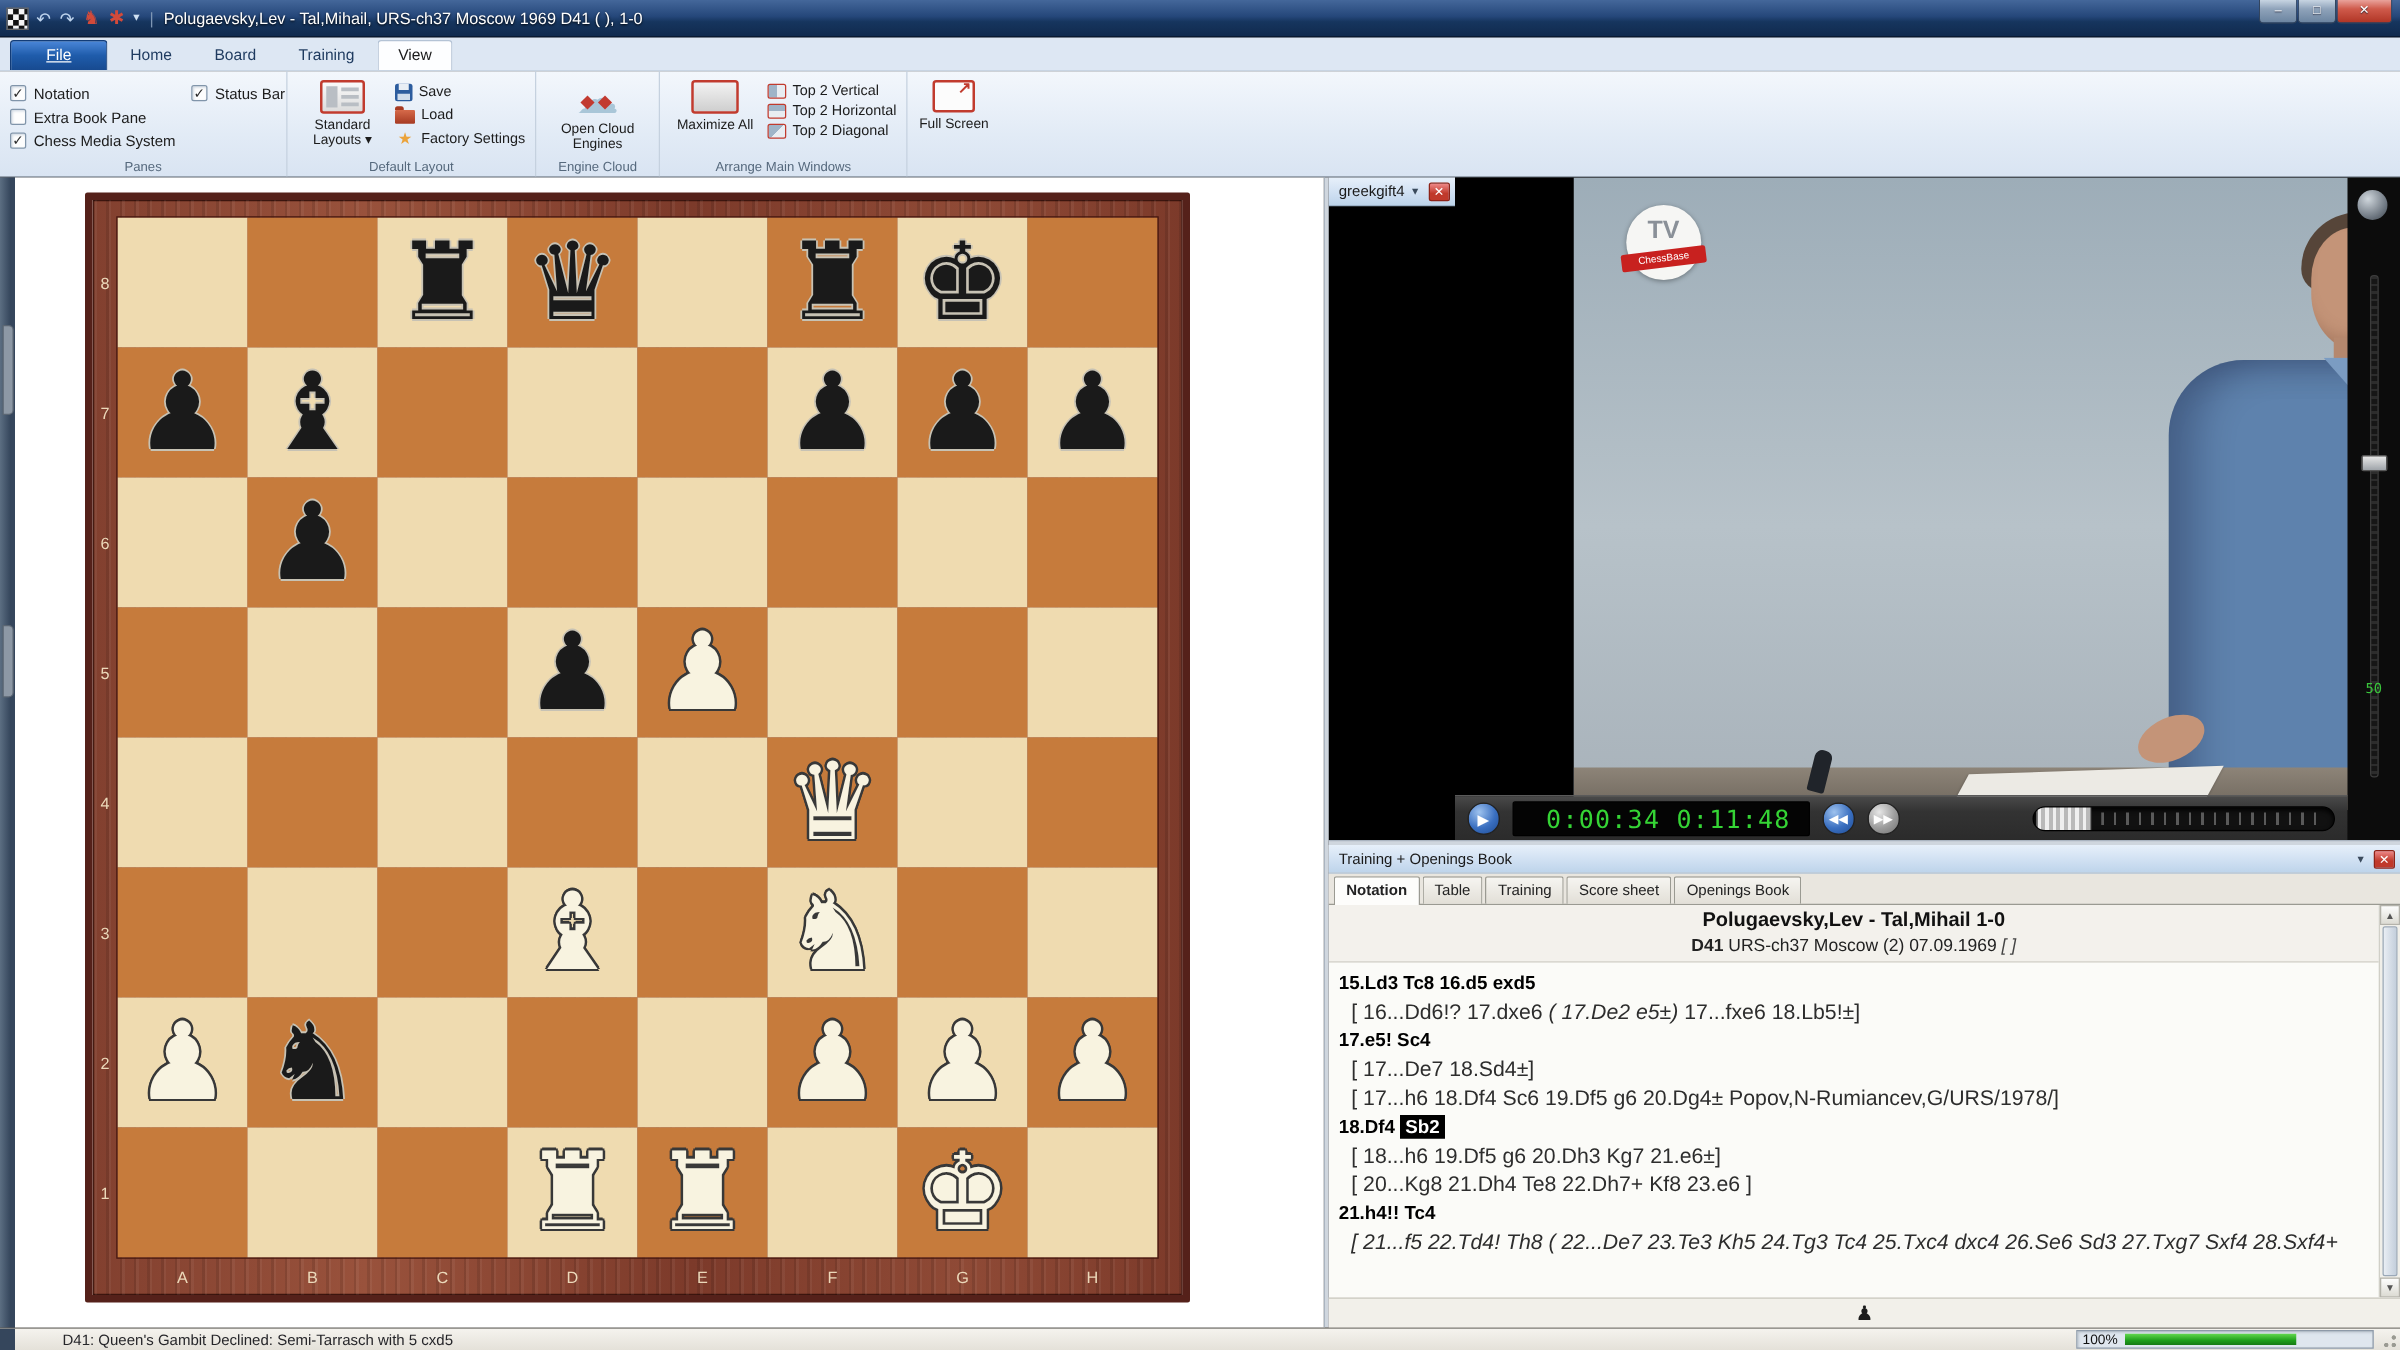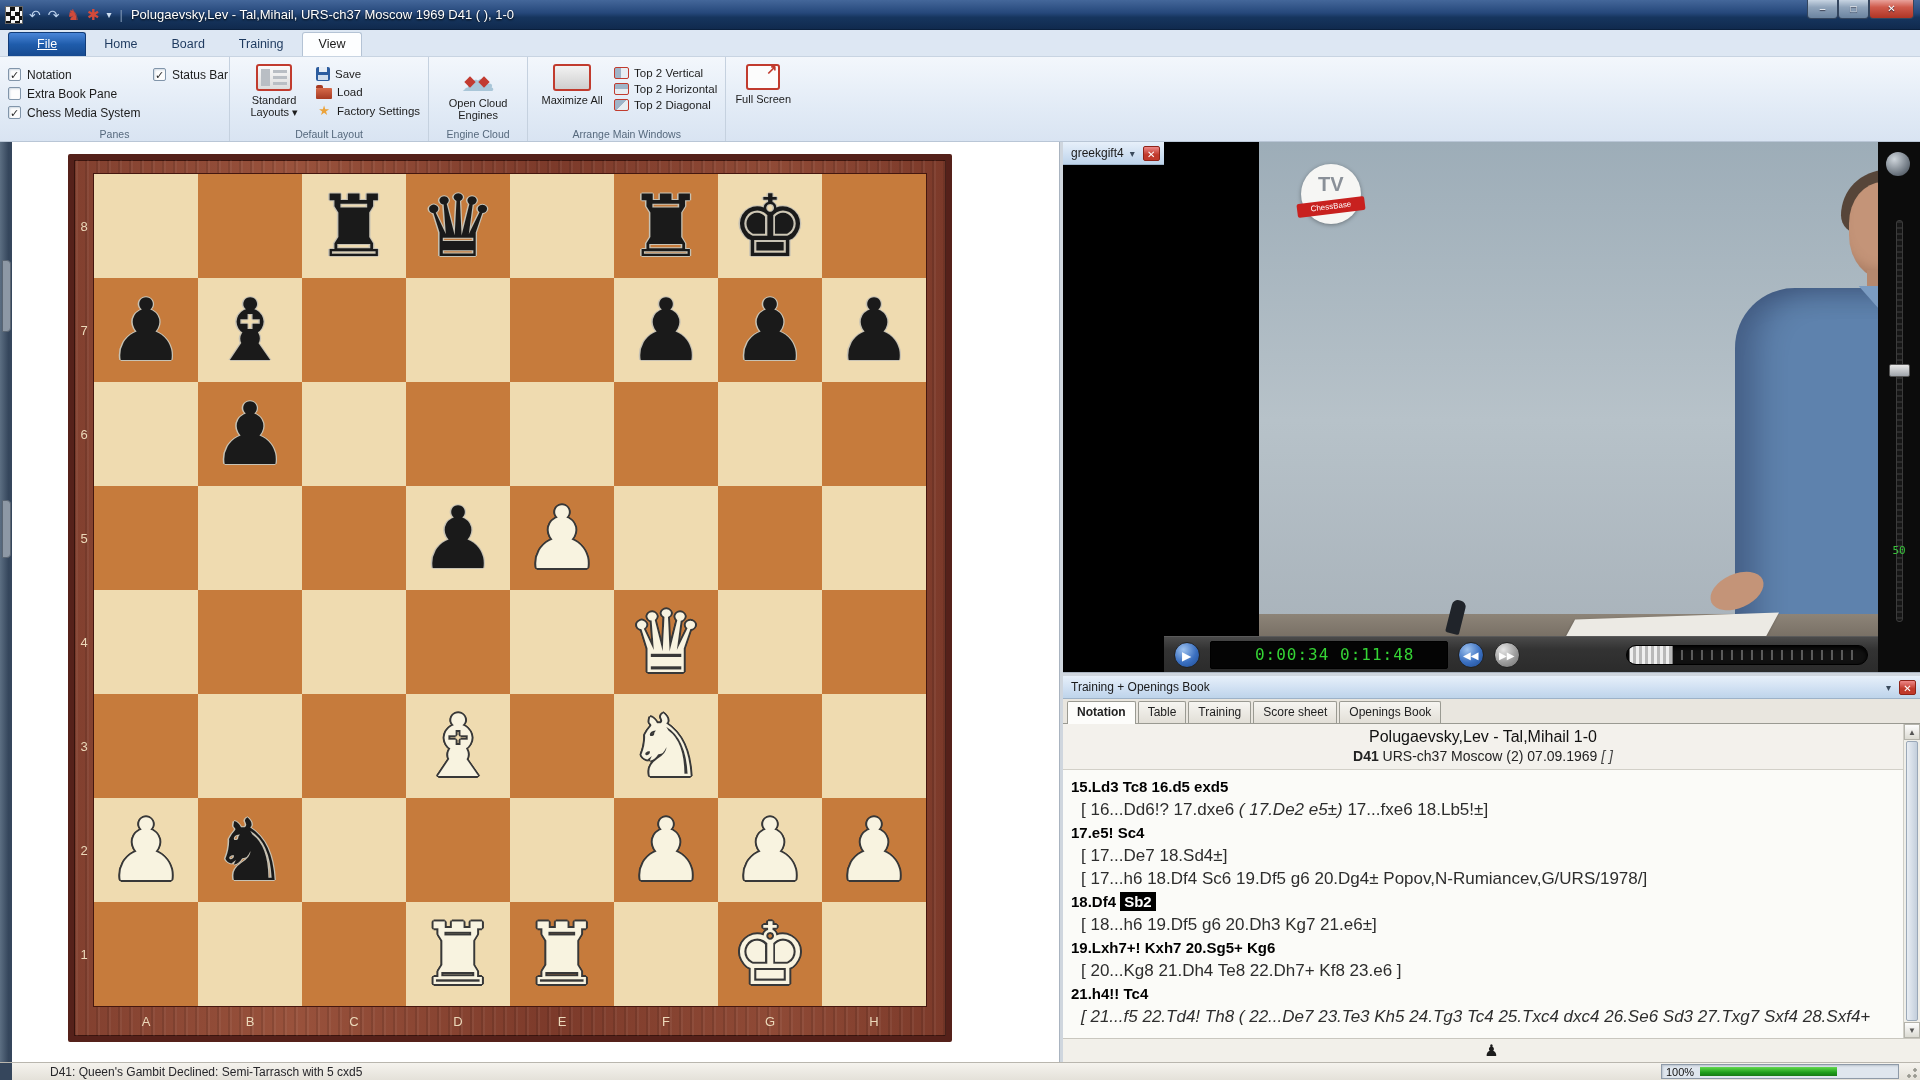--- a/index.html
+++ b/index.html
@@ -184,21 +184,21 @@
     font-size:11px; font-family:"DejaVu Sans Mono", monospace; }
 
   #video-controls { position:absolute; left:0; right:42px; bottom:0; height:36px;
     background:linear-gradient(#4a4a4a,#333 35%,#2b2b2b); border-top:1px solid #5a5a5a;
     display:flex; align-items:center; gap:10px; padding:0 10px; }
   .round-btn { width:26px; height:26px; border-radius:50%; color:#fff; font-size:10px;
     text-align:center; line-height:26px; border:1px solid #222;
     background:radial-gradient(circle at 35% 28%, #9ec2ee, #3a6fc0 55%, #1d4a92); }
   .round-btn.grey { background:radial-gradient(circle at 35% 28%, #e6e6e6, #9c9c9c 55%, #6f6f6f); color:#fdfdfd; }
   .lcd { width:238px; height:28px; background:#040404; border:1px solid #000; border-radius:2px;
-    color:#35d435; font-family:"DejaVu Sans Mono", monospace; font-size:16px;
+    color:#35d435; font-family:"DejaVu Sans Mono", monospace; font-size:20px;
     display:flex; align-items:center; justify-content:center; letter-spacing:1px;padding-left:12px; }
   .seek { flex:1; height:20px; margin-left:96px; background:#111; border-radius:10px;
     border:1px solid #000; box-shadow:inset 0 2px 4px #000; position:relative; overflow:hidden; }
   .seek .ticks { position:absolute; left:54px; right:8px; top:4px; bottom:4px;
     background:repeating-linear-gradient(90deg,#5a5a5a 0 2px, transparent 2px 10px); }
   .seek .thumb { position:absolute; left:2px; top:-3px; width:44px; height:26px; border-radius:3px;
     background:repeating-linear-gradient(90deg,#efefef 0 3px,#b9b9b9 3px 6px);
     border:1px solid #777; }
 
   #hsplit { flex:0 0 4px; background:#cfd6de; border-top:1px solid #aab4c0; }
@@ -206,21 +206,21 @@
   
   #notation-pane { flex:1; display:flex; flex-direction:column; background:#fbfbf8; min-height:0; }
   #ntabs { height:25px; flex:0 0 25px; background:#e9e6df; display:flex; align-items:flex-end;
     padding-left:4px; gap:2px; border-bottom:1px solid #9a9a92; }
   .ntab { font-size:12px; color:#222; padding:3px 9px 4px; border:1px solid #9a9a92;
     border-bottom:none; border-radius:2px 2px 0 0; background:linear-gradient(#f6f5f1,#e2dfd7); }
   .ntab.active { background:#fdfdfb; font-weight:bold; padding-bottom:5px; margin-bottom:-1px; }
   #notation-body { flex:1; position:relative; min-height:0; overflow:hidden; }
   #game-head { text-align:center; background:#f3f1ec; border-bottom:1px solid #d2d0c8;
     padding:4px 0 5px; margin-right:17px; }
-  #game-title { font-size:16px; font-weight:normal; color:#111; }
+  #game-title { font-size:16px; font-weight:bold; color:#111; }
   #game-sub { font-size:14px; color:#222; margin-top:2px; }
   #game-sub .eco { font-weight:bold; }
   #game-sub .suffix { font-style:italic; color:#444; }
   #moves { padding:5px 20px 0 8px; margin-right:17px; }
   .move-line { height:23px; line-height:23px; white-space:nowrap; overflow:hidden; color:#000; }
   .move-line.main { font-weight:bold; font-size:15px; }
   .move-line.var  { font-size:17px; color:#2d2d2d; padding-left:10px; }
   .move-line .it, .move-line.it { font-style:italic; }
   .move-line .hl { background:#000; color:#fff; padding:1px 4px; }
   #nscroll { position:absolute; right:0; top:0; bottom:0; width:17px; background:#f0efe9;
@@ -581,21 +581,20 @@
             </div>
           </div>
           <div id="moves">
               <div class="move-line main"><span>15.Ld3  Tc8  16.d5  exd5</span></div>
               <div class="move-line var"><span>[ 16...Dd6!? 17.dxe6 </span><span class="it">( 17.De2 e5±)</span><span> 17...fxe6 18.Lb5!±]</span></div>
               <div class="move-line main"><span>17.e5!  Sc4</span></div>
               <div class="move-line var"><span>[ 17...De7 18.Sd4±]</span></div>
               <div class="move-line var"><span>[ 17...h6 18.Df4 Sc6 19.Df5 g6 20.Dg4± Popov,N-Rumiancev,G/URS/1978/]</span></div>
               <div class="move-line main"><span>18.Df4 </span><span class="hl">Sb2</span></div>
               <div class="move-line var"><span>[ 18...h6 19.Df5 g6 20.Dh3 Kg7 21.e6±]</span></div>
-              <div class="move-line main"><span>19.Lxh7+!  Kxh7  20.Sg5+  Kg6</span></div>
               <div class="move-line var"><span>[ 20...Kg8 21.Dh4 Te8 22.Dh7+ Kf8 23.e6 ]</span></div>
               <div class="move-line main"><span>21.h4!!  Tc4</span></div>
               <div class="move-line var it"><span>[ 21...f5 22.Td4! Th8 ( 22...De7 23.Te3 Kh5 24.Tg3 Tc4 25.Txc4 dxc4 26.Se6 Sd3 27.Txg7 Sxf4 28.Sxf4+</span></div>
             </div>
           <div id="nscroll">
             <div class="sarrow">▲</div>
             <div class="sthumb"></div>
             <div class="sarrow">▼</div>
           </div>
         </div>

